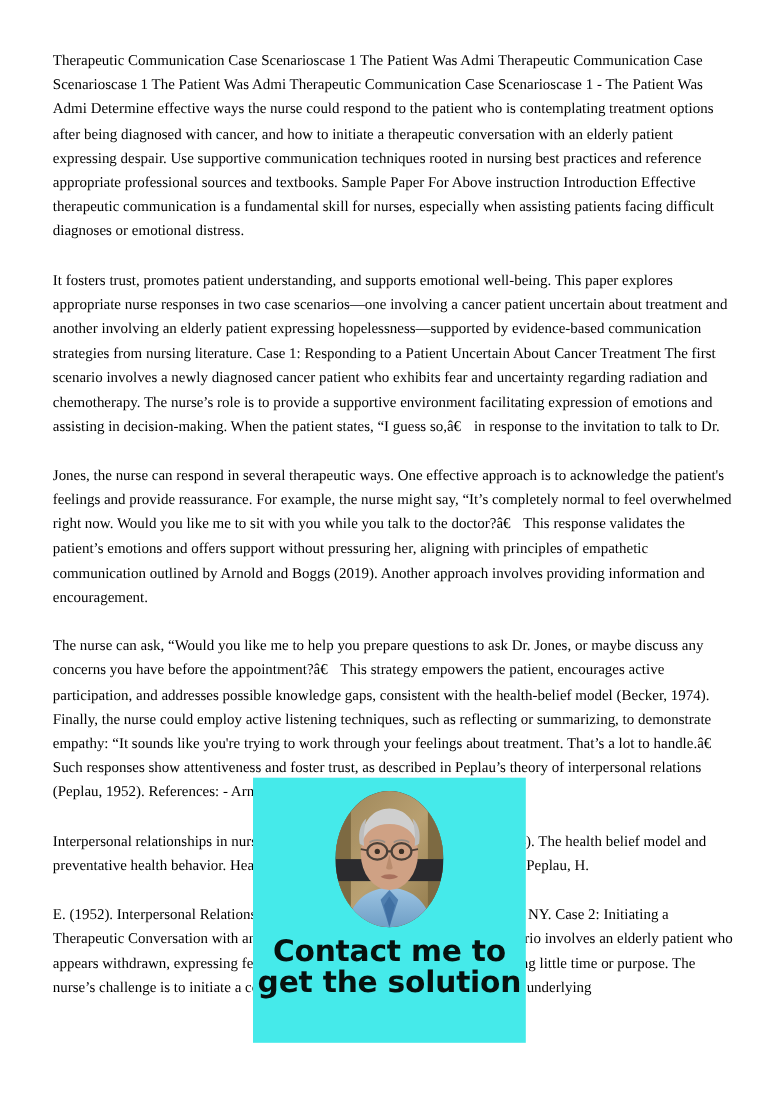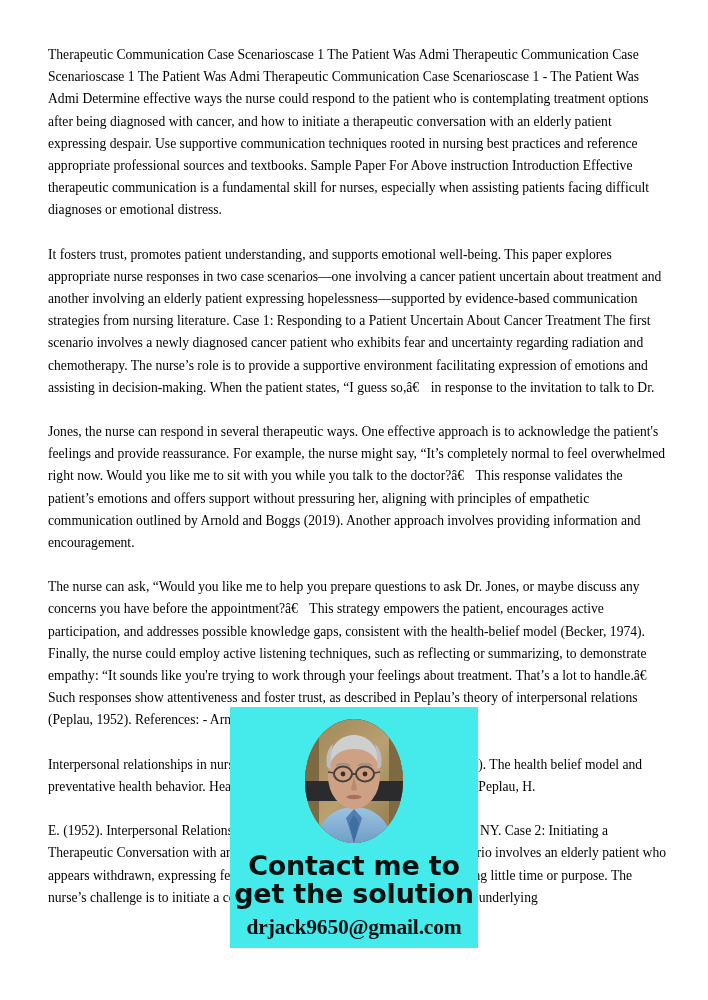--- a/index.html
+++ b/index.html
@@ -148,17 +148,16 @@
         <ellipse cx="60" cy="55" rx="2.4" ry="2.4" fill="#3a2f26"></ellipse>
         <path d="M31 47 C34 44 42 44 45 47" stroke="#9a8e84" stroke-width="1.6" fill="none"></path>
         <path d="M53 47 C56 44 64 44 67 47" stroke="#9a8e84" stroke-width="1.6" fill="none"></path>
         <path d="M49 58 L46 70 C47 72 51 72 52 70 Z" fill="#b88b6d"></path>
         <path d="M41 78 C45 75 53 75 57 78 C53 81 45 81 41 78 Z" fill="#a8705c"></path>
       </svg>
     </div>
 
     <div class="overlay-line" id="overlay-line1">Contact me to</div>
     <div class="overlay-line" id="overlay-line2">get the solution</div>
-    <div id="overlay-email">drjack9650@gmail.com</div>
 
   </div>
 
 </div>
 
 </body></html>

